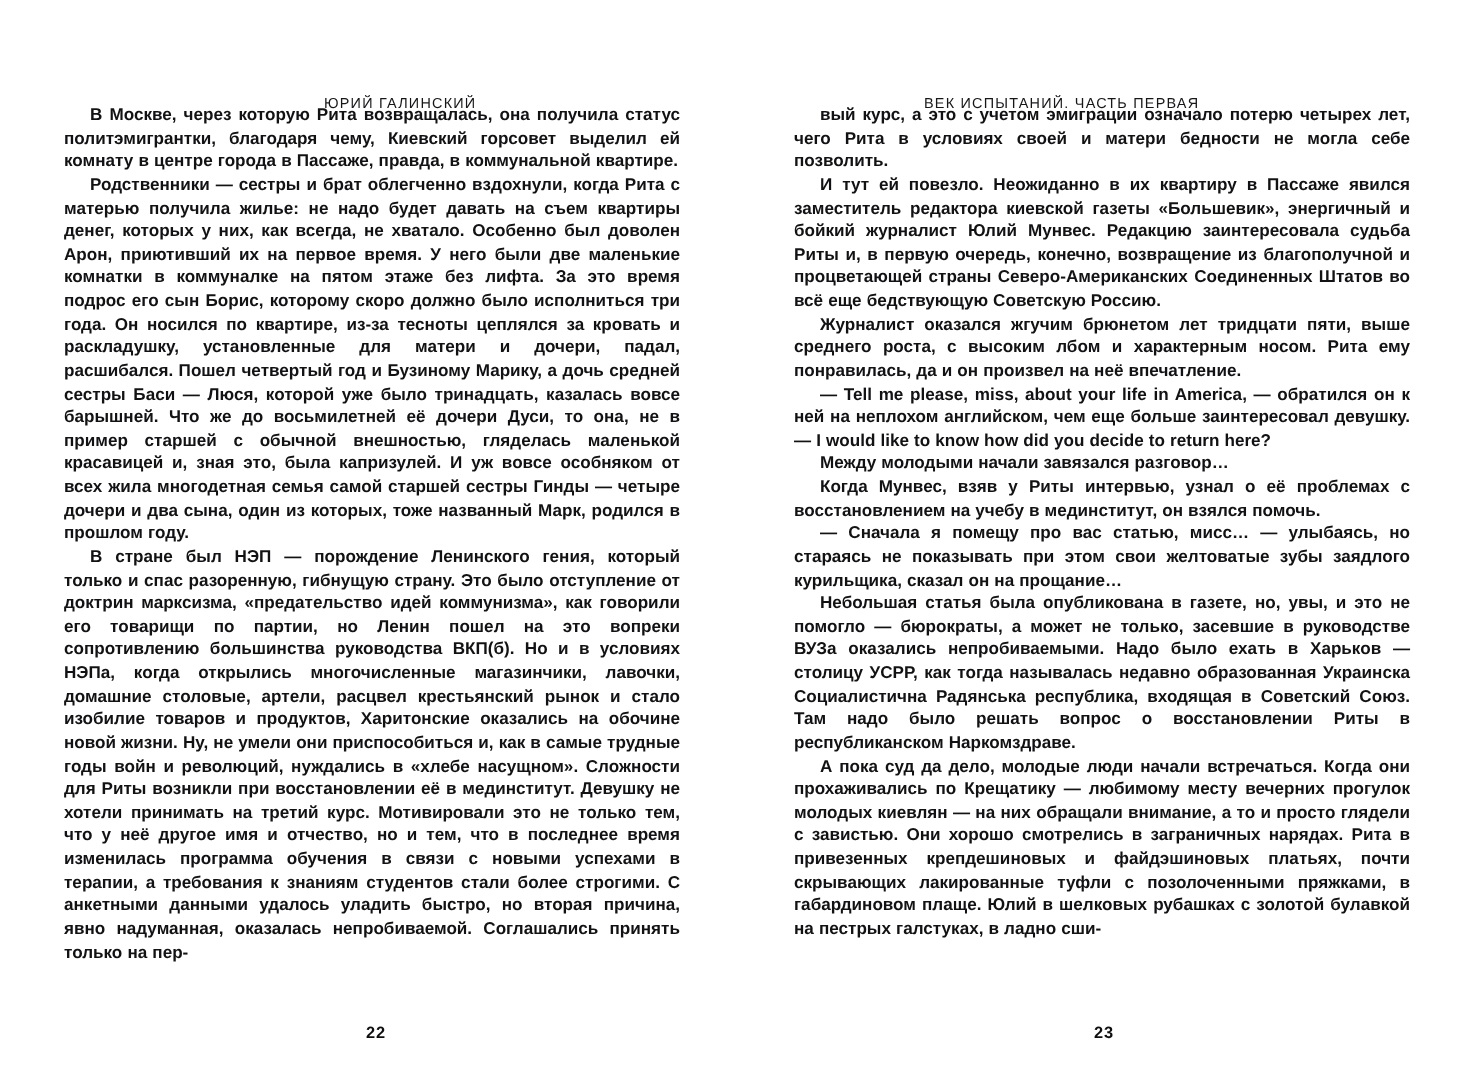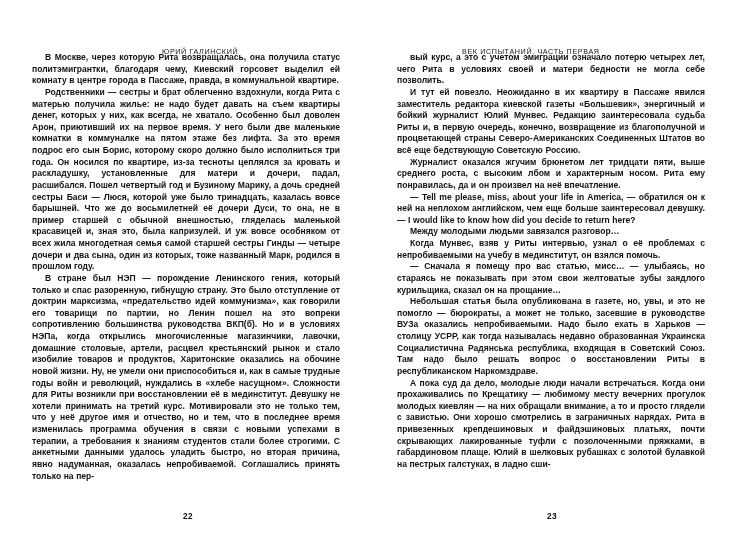--- a/index.html
+++ b/index.html
@@ -95,22 +95,22 @@
     <p>В Москве, через которую Рита возвращалась, она получила статус политэмигрантки, благодаря чему, Киевский горсовет выделил ей комнату в центре города в Пассаже, правда, в коммунальной квартире.</p>
     <p>Родственники — сестры и брат облегченно вздохнули, когда Рита с матерью получила жилье: не надо будет давать на съем квартиры денег, которых у них, как всегда, не хватало. Особенно был доволен Арон, приютивший их на первое время. У него были две маленькие комнатки в коммуналке на пятом этаже без лифта. За это время подрос его сын Борис, которому скоро должно было исполниться три года. Он носился по квартире, из-за тесноты цеплялся за кровать и раскладушку, установленные для матери и дочери, падал, расшибался. Пошел четвертый год и Бузиному Марику, а дочь средней сестры Баси — Люся, которой уже было тринадцать, казалась вовсе барышней. Что же до восьмилетней её дочери Дуси, то она, не в пример старшей с обычной внешностью, гляделась маленькой красавицей и, зная это, была капризулей. И уж вовсе особняком от всех жила многодетная семья самой старшей сестры Гинды — четыре дочери и два сына, один из которых, тоже названный Марк, родился в прошлом году.</p>
     <p>В стране был НЭП — порождение Ленинского гения, который только и спас разоренную, гибнущую страну. Это было отступление от доктрин марксизма, «предательство идей коммунизма», как говорили его товарищи по партии, но Ленин пошел на это вопреки сопротивлению большинства руководства ВКП(б). Но и в условиях НЭПа, когда открылись многочисленные магазинчики, лавочки, домашние столовые, артели, расцвел крестьянский рынок и стало изобилие товаров и продуктов, Харитонские оказались на обочине новой жизни. Ну, не умели они приспособиться и, как в самые трудные годы войн и революций, нуждались в «хлебе насущном». Сложности для Риты возникли при восстановлении её в мединститут. Девушку не хотели принимать на третий курс. Мотивировали это не только тем, что у неё другое имя и отчество, но и тем, что в последнее время изменилась программа обучения в связи с новыми успехами в терапии, а требования к знаниям студентов стали более строгими. С анкетными данными удалось уладить быстро, но вторая причина, явно надуманная, оказалась непробиваемой. Соглашались принять только на пер-</p>
   </div>
 
   <div class="column right-col">
     <p>вый курс, а это с учетом эмиграции означало потерю четырех лет, чего Рита в условиях своей и матери бедности не могла себе позволить.</p>
     <p>И тут ей повезло. Неожиданно в их квартиру в Пассаже явился заместитель редактора киевской газеты «Большевик», энергичный и бойкий журналист Юлий Мунвес. Редакцию заинтересовала судьба Риты и, в первую очередь, конечно, возвращение из благополучной и процветающей страны Северо-Американских Соединенных Штатов во всё еще бедствующую Советскую Россию.</p>
     <p>Журналист оказался жгучим брюнетом лет тридцати пяти, выше среднего роста, с высоким лбом и характерным носом. Рита ему понравилась, да и он произвел на неё впечатление.</p>
     <p>— Tell me please, miss, about your life in America, — обратился он к ней на неплохом английском, чем еще больше заинтересовал девушку. — I would like to know how did you decide to return here?</p>
-    <p>Между молодыми людьми завязался разговор…</p>
-    <p>Когда Мунвес, взяв у Риты интервью, узнал о её проблемах с непробиваемыми на учебу в мединститут, он взялся помочь.</p>
+    <p>Между молодыми начали завязался разговор…</p>
+    <p>Когда Мунвес, взяв у Риты интервью, узнал о её проблемах с восстановлением на учебу в мединститут, он взялся помочь.</p>
     <p>— Сначала я помещу про вас статью, мисс… — улыбаясь, но стараясь не показывать при этом свои желтоватые зубы заядлого курильщика, сказал он на прощание…</p>
     <p>Небольшая статья была опубликована в газете, но, увы, и это не помогло — бюрократы, а может не только, засевшие в руководстве ВУЗа оказались непробиваемыми. Надо было ехать в Харьков — столицу УСРР, как тогда называлась недавно образованная Украинска Социалистична Радянська республика, входящая в Советский Союз. Там надо было решать вопрос о восстановлении Риты в республиканском Наркомздраве.</p>
     <p>А пока суд да дело, молодые люди начали встречаться. Когда они прохаживались по Крещатику — любимому месту вечерних прогулок молодых киевлян — на них обращали внимание, а то и просто глядели с завистью. Они хорошо смотрелись в заграничных нарядах. Рита в привезенных крепдешиновых и файдэшиновых платьях, почти скрывающих лакированные туфли с позолоченными пряжками, в габардиновом плаще. Юлий в шелковых рубашках с золотой булавкой на пестрых галстуках, в ладно сши-</p>
   </div>
 
   <div class="folio left-folio">22</div>
   <div class="folio right-folio">23</div>
 
 </div>
 

